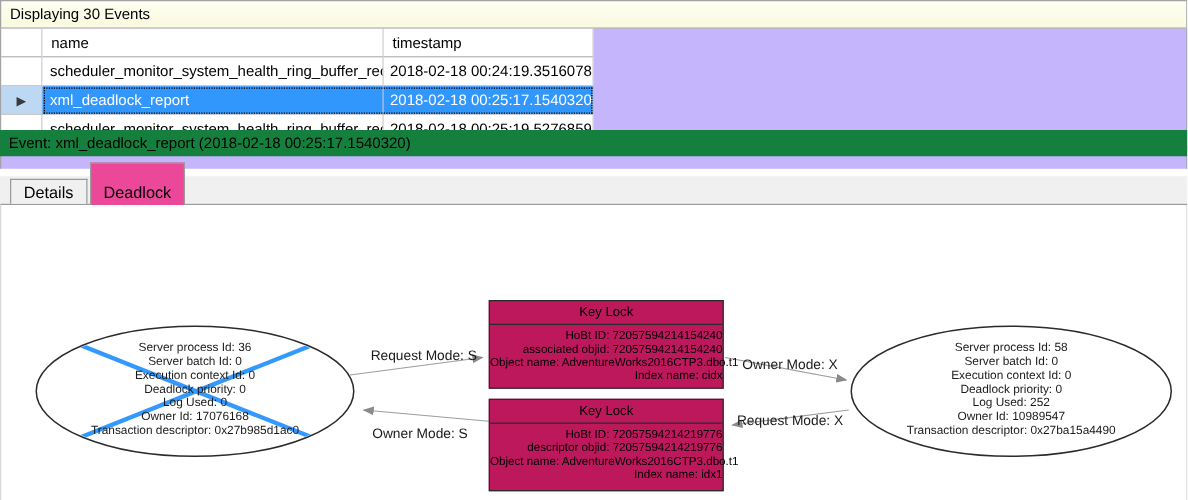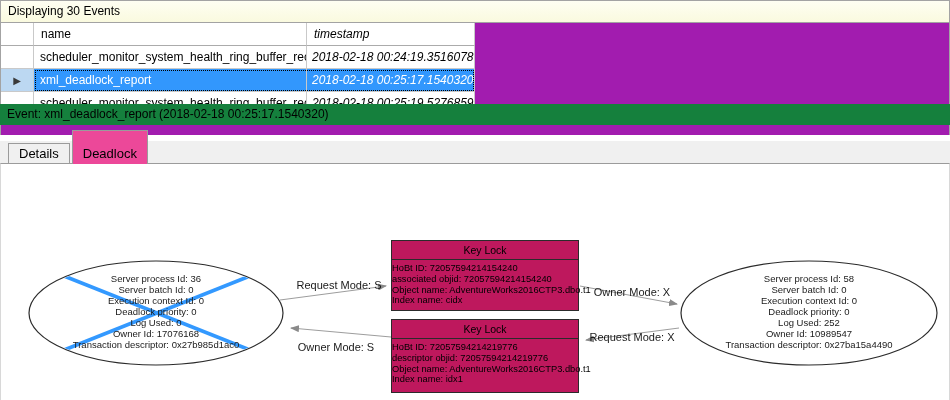--- a/index.html
+++ b/index.html
@@ -13,30 +13,30 @@
   .events-header {
     position:absolute; top:0; left:0; width:950px; height:23px;
     background:linear-gradient(#FEFEF2, #FAFADF);
     border:1px solid #A3A3A3;
     font-size:12px; line-height:21px; padding-left:7px;
   }
 
   
   .grid-region {
     position:absolute; top:23px; left:0; width:950px; height:112px;
-    background:#a21caf; border-left:1px solid #A3A3A3; border-right:1px solid #A3A3A3;
+    background:#c4b5fd; border-left:1px solid #A3A3A3; border-right:1px solid #A3A3A3;
   }
   .grid-row { position:absolute; left:0; height:23px; display:flex; }
   .cell {
     background:#fff; border-right:1px solid #C9C9C9; border-bottom:1px solid #C9C9C9;
     font-size:12px; line-height:22px; white-space:nowrap; overflow:hidden;
   }
   .cell.selector { width:33px; }
   .cell.c-name   { width:273px; padding-left:6px; }
-  .cell.c-time   { width:168px; padding-left:5px;font-style:italic; }
+  .cell.c-time   { width:168px; padding-left:5px; }
   .hdr .cell { border-bottom:1px solid #ABABAB; }
   .hdr .cell.c-name, .hdr .cell.c-time { padding-left:7px; }
   .row-sel .c-name, .row-sel .c-time { background:#3297FD; color:#fff; }
   .sel-outline {
     position:absolute; left:33px; top:0; width:441px; height:23px;
     outline:1px dotted #000; outline-offset:-2px; pointer-events:none;
   }
   .row-sel .selector { background:#BCD8F2; text-align:center; }
   .marker { font-size:10px; color:#3a3a3a; line-height:22px; }
 
@@ -86,21 +86,21 @@
   }
   .node-text span { display:block; white-space:nowrap; }
   .lockbox {
     position:absolute; width:188px; background:#be185d;
     border:1px solid #2b2b2b;
   }
   .lockbox .title {
     font-size:10.5px; text-align:center; line-height:18px; height:19px;
     border-bottom:1px solid #2b2b2b;
   }
-  .lockbox .body { padding-top:3px; text-align:left; font-size:9.3px; line-height:10.8px; }
+  .lockbox .body { padding-top:3px; text-align:right; font-size:9.3px; line-height:10.8px; }
   .lockbox .body span { display:block; white-space:nowrap; }
   .edge-label {
     position:absolute; width:110px; text-align:center;
     font-size:11px; color:#1a1a1a; pointer-events:none;
   }
 </style>
 </head>
 <body>
 
 <div class="screen">

